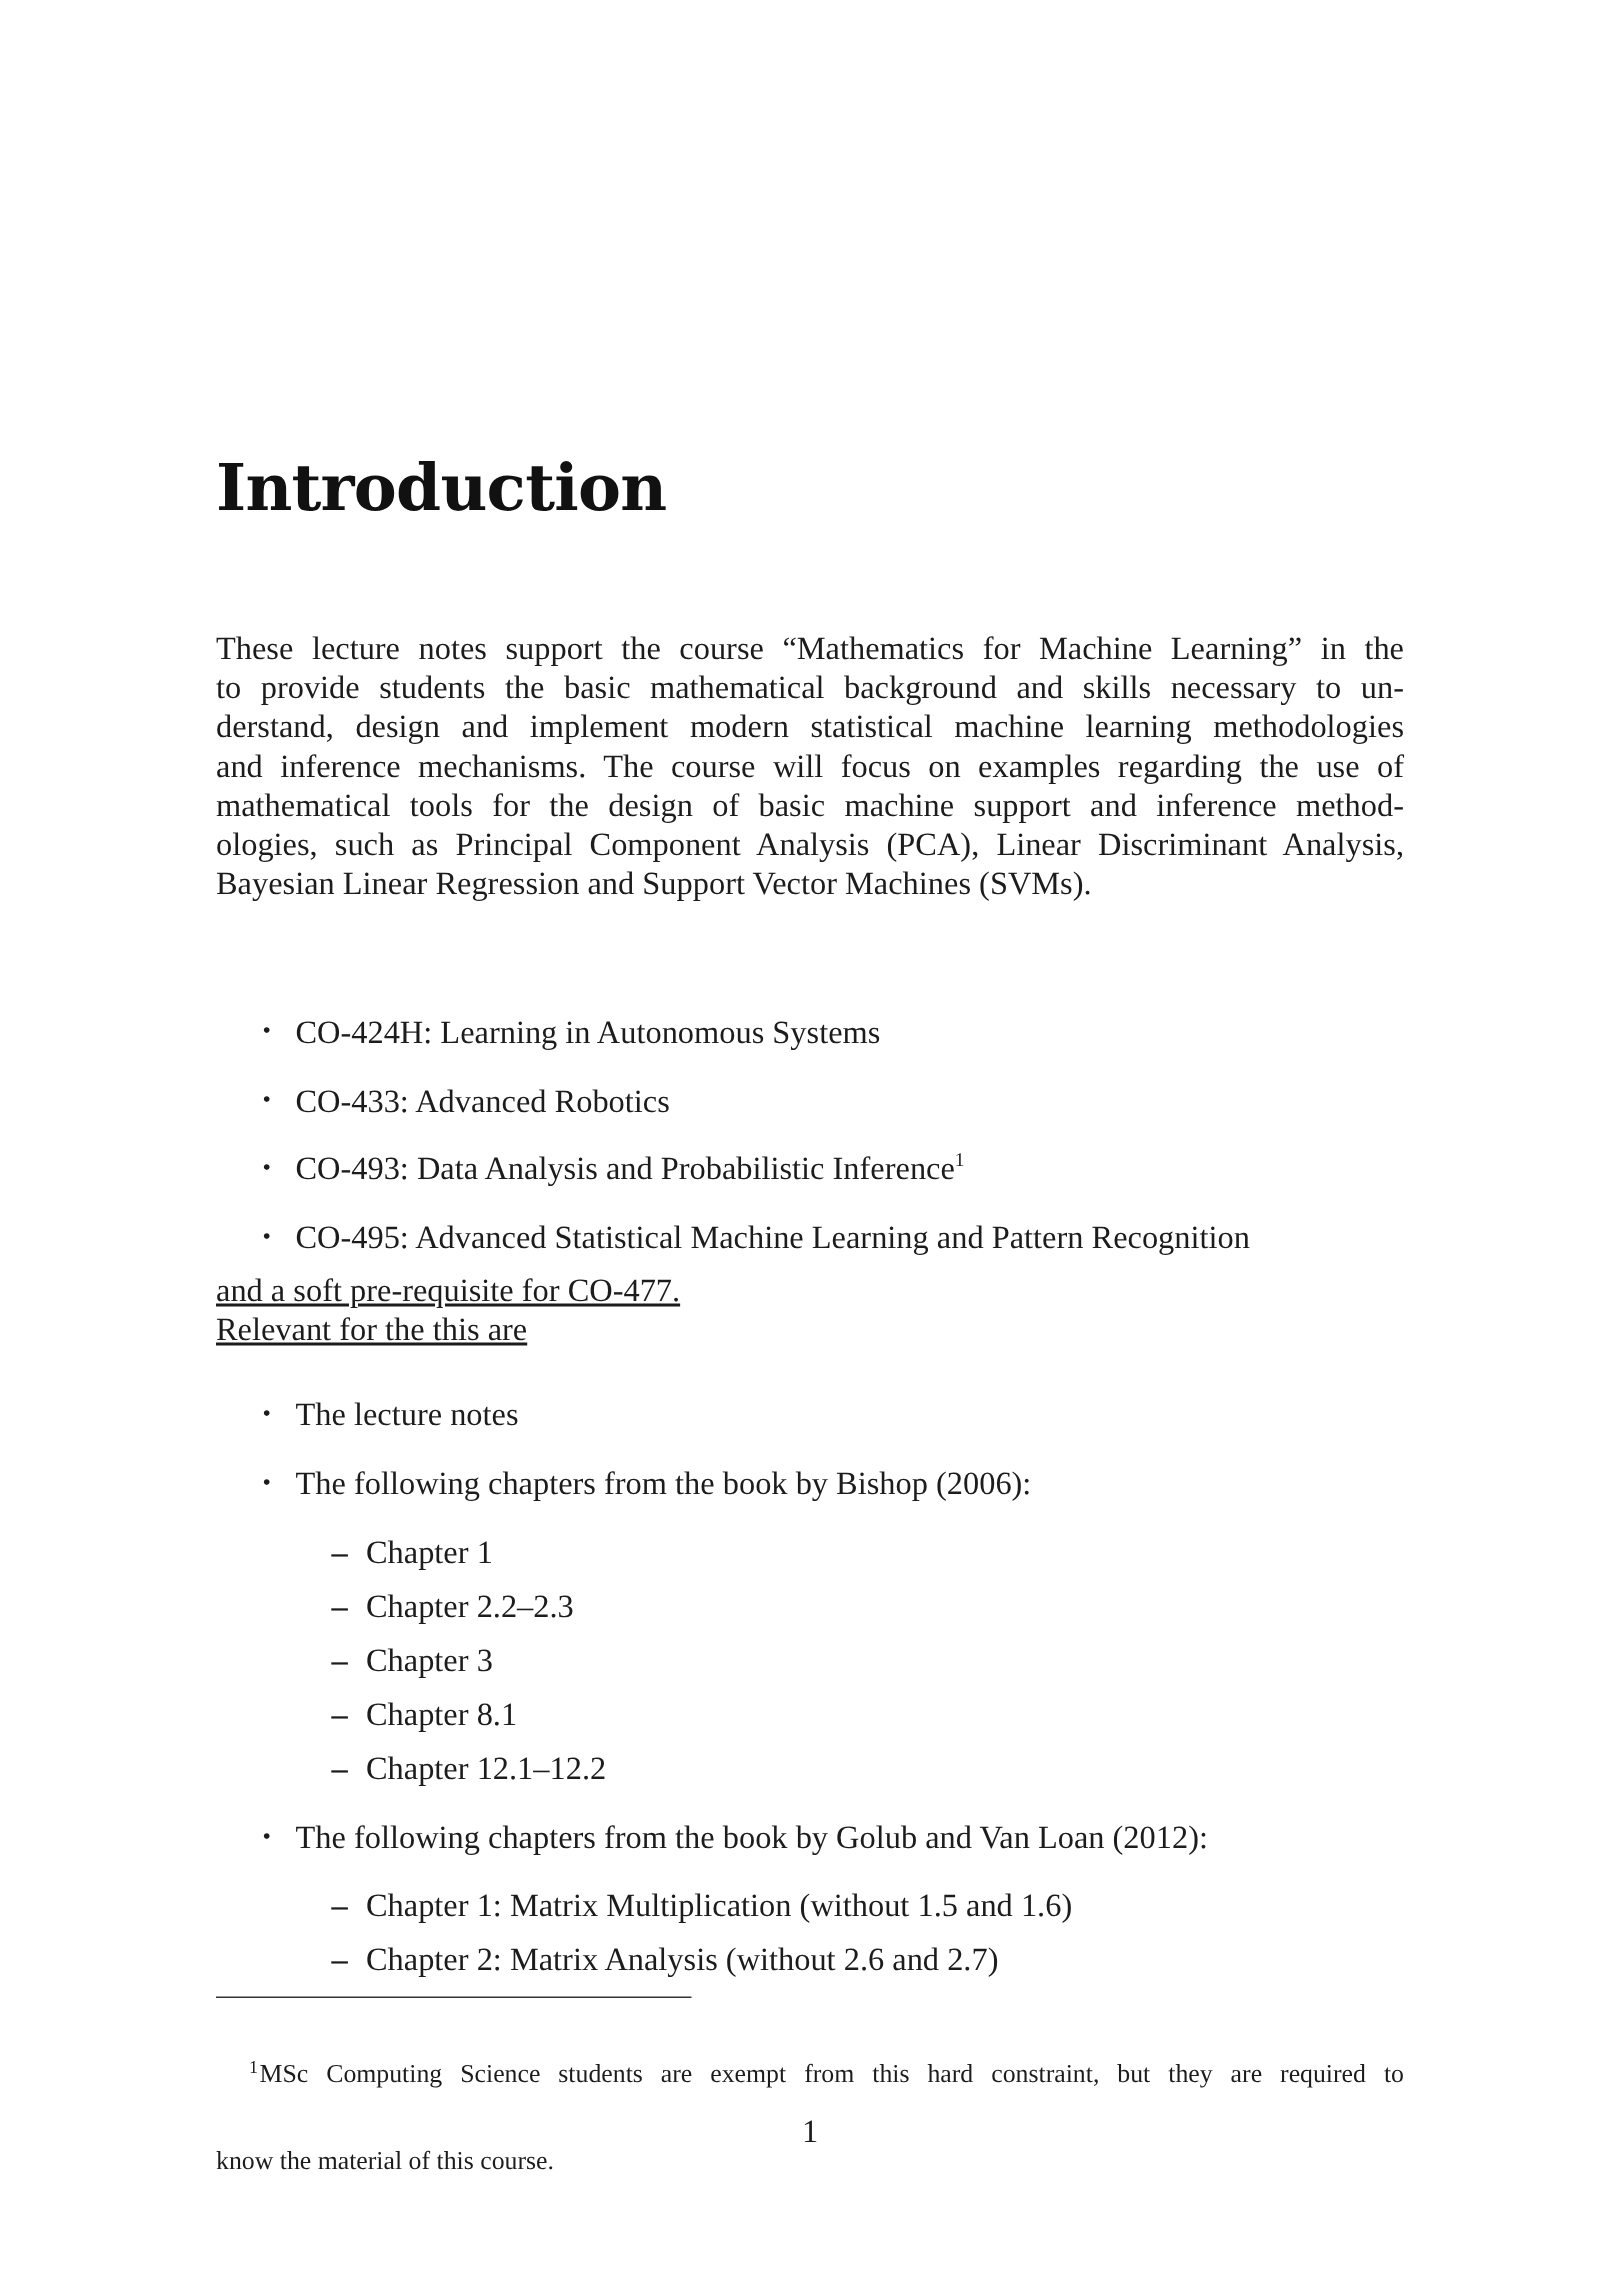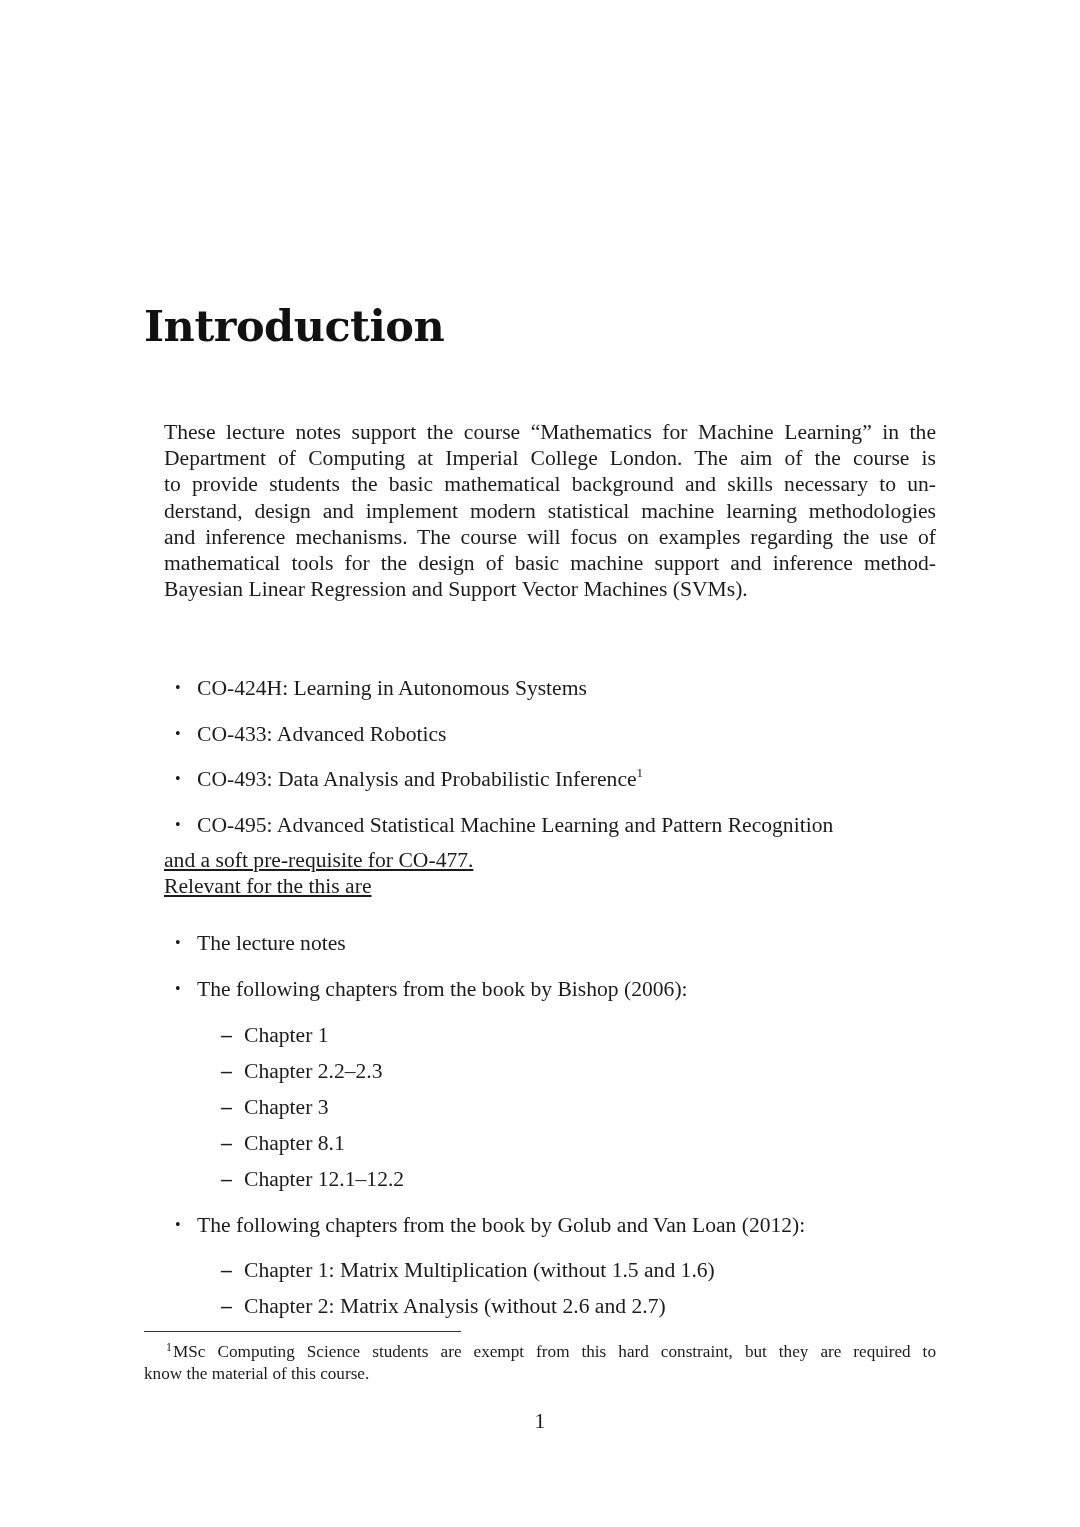--- a/index.html
+++ b/index.html
@@ -41,21 +41,20 @@
       position: absolute;
       left: 144px;
       width: 792px;
       margin: 0;
     }
     .para .line {
       display: block;
       height: 26.2px;
       line-height: 26.2px;
       white-space: nowrap;
-      margin-left: 20px;
     }
     .para .line.justify {
       text-align: justify;
       text-align-last: justify;
     }
     .intro-para { top: 419px; }
     .soft-para { top: 847px; text-decoration: underline; }
 
     .list {
       position: absolute;
@@ -102,22 +101,23 @@
       left: 144px;
       top: 1336px;
       width: 792px;
       font-family: "Liberation Serif", "DejaVu Serif", serif;
       font-size: 17.2px;
       color: #1c1c1c;
     }
     .footnote .line {
       display: block;
       height: 21.5px;
-      line-height: 31px;
+      line-height: 21px;
       white-space: nowrap;
+      margin-top: 36px;
     }
     .footnote .line.first {
       padding-left: 22px;
       text-align: justify;
       text-align-last: justify;
     }
     .footnote sup {
       font-size: 12px;
       position: relative;
       top: -6px;
@@ -137,25 +137,25 @@
   </style>
 </head>
 <body>
 
 <div class="page">
 
   <h1 class="chapter-title">Introduction</h1>
 
   <div class="para intro-para body-text">
     <span class="line justify">These lecture notes support the course “Mathematics for Machine Learning” in the</span>
-    <span class="line justify">Department of Computing at Imperial College London.  The aim of the course is</span>
     <span class="line justify">to provide students the basic mathematical background and skills necessary to un-</span>
     <span class="line justify">derstand, design and implement modern statistical machine learning methodologies</span>
     <span class="line justify">and inference mechanisms. The course will focus on examples regarding the use of</span>
     <span class="line justify">mathematical tools for the design of basic machine support and inference method-</span>
+    <span class="line justify">ologies, such as Principal Component Analysis (PCA), Linear Discriminant Analysis,</span>
     <span class="line">Bayesian Linear Regression and Support Vector Machines (SVMs).</span>
   </div>
 
   <ul class="list body-text" style="left:197px; top:675px;">
     <li class="item" style="top:0px;">
       <span class="bullet">•</span>
       <span>CO-424H: Learning in Autonomous Systems</span>
     </li>
     <li class="item" style="top:46px;">
       <span class="bullet">•</span>

